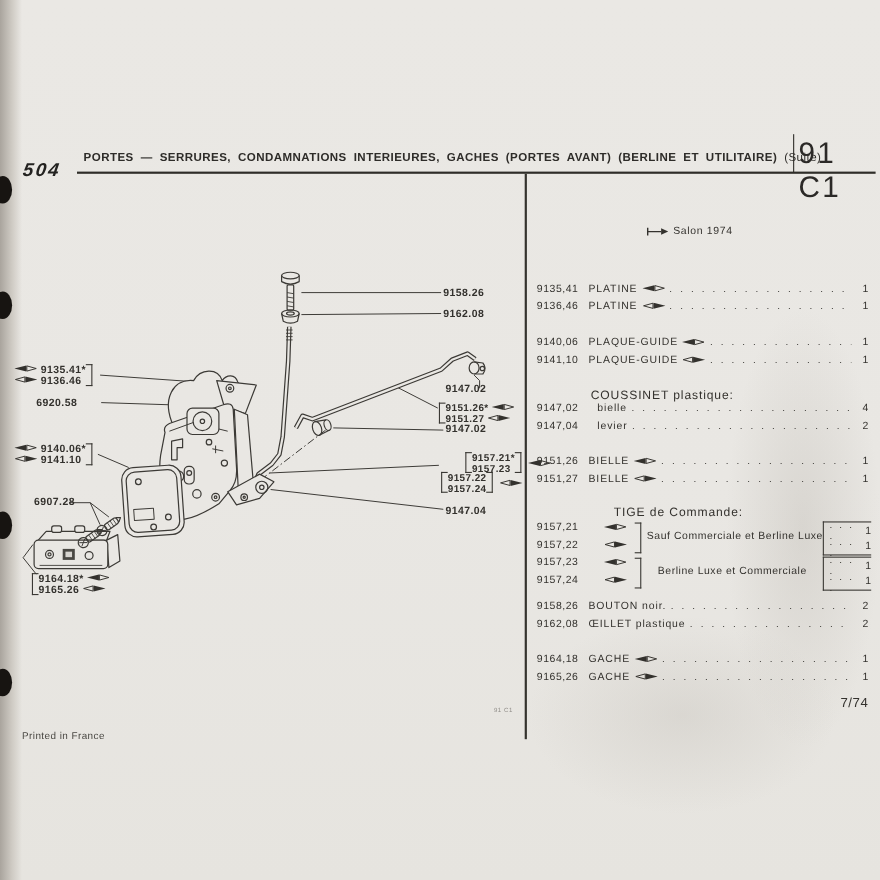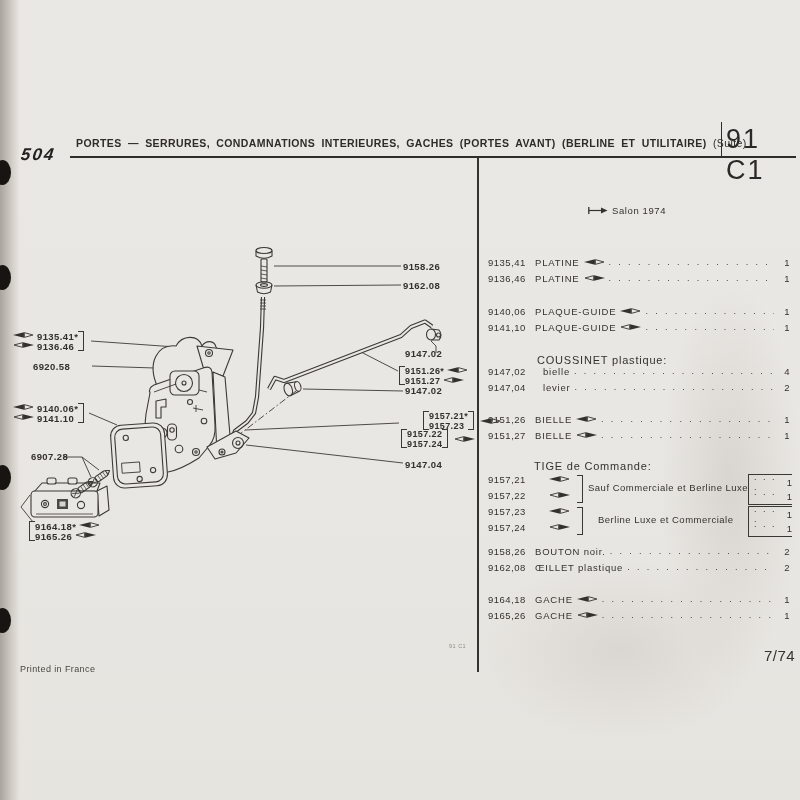--- a/index.html
+++ b/index.html
@@ -50,21 +50,21 @@
   .cbox{display:flex;align-items:stretch;}
   .ccol{display:flex;flex-direction:column;justify-content:center;}
   .crow{height:10px;display:flex;gap:3px;font-size:9.5px;
         font-weight:700;letter-spacing:.4px;color:#33312d;white-space:nowrap;}
   .crow.cmp{height:9.5px;font-size:9px;}
   .grp-arrow{display:flex;align-items:center;margin-left:6px;}
   
   .salon{left:588px;top:205px;display:flex;align-items:center;gap:4px;
          font-size:9.5px;letter-spacing:.6px;color:#34322e;}
   .printed{left:20px;top:664px;font-size:9px;letter-spacing:.4px;color:#4a4843;}
-  .pagenum{left:764px;top:647px;font-size:15px;letter-spacing:.5px;color:#34322e;}
+  .pagenum{left:764px;top:632px;font-size:12px;letter-spacing:.5px;color:#34322e;}
   .watermark{left:449px;top:643px;font-size:5.5px;color:#8f8c87;letter-spacing:.5px;}
   svg{display:block;}
 </style>
 </head>
 <body>
 
 <div id="page">
 
   <div class="abs edge-strip"></div>
   <div class="abs hole" style="top:160px"></div>
@@ -311,21 +311,21 @@
         <span class="lname">BIELLE</span>
         <span class="arr">
           <svg width="21" height="8" viewBox="0 0 24 8">
             <polygon points="11,1.3 1.2,4 11,6.7" fill="none" stroke="#33312d" stroke-width="1"></polygon>
             <polygon points="11.5,0.9 24,4 11.5,7.1" fill="#33312d"></polygon>
           </svg>
         </span>
         <span class="dots">. . . . . . . . . . . . . . . . . . . . . . . . . . . . . . . . . . . . . . . . . . . . . . . . . . . . . . . . . . . . . . . . . . . . . . . . . . . . . . . . . . . . . . . . . . </span>
         <span class="qty">1</span>
       </div>
-      <div class="abs lhead" style="left: 534px; top: 460px;">TIGE de Commande:</div>
+      <div class="abs lhead" style="left: 558px; top: 460px;">TIGE de Commande:</div>
       <div class="abs lrow" style="top: 473px;">
         <span class="ref">9157,21</span>
         <span class="arr tg">
           <svg width="21" height="8" viewBox="0 0 24 8">
             <polygon points="0,4 12.5,0.9 12.5,7.1" fill="#33312d"></polygon>
             <polygon points="13,1.3 22.8,4 13,6.7" fill="none" stroke="#33312d" stroke-width="1"></polygon>
           </svg>
         </span>
       </div>
       <div class="abs lrow" style="top: 489px;">

